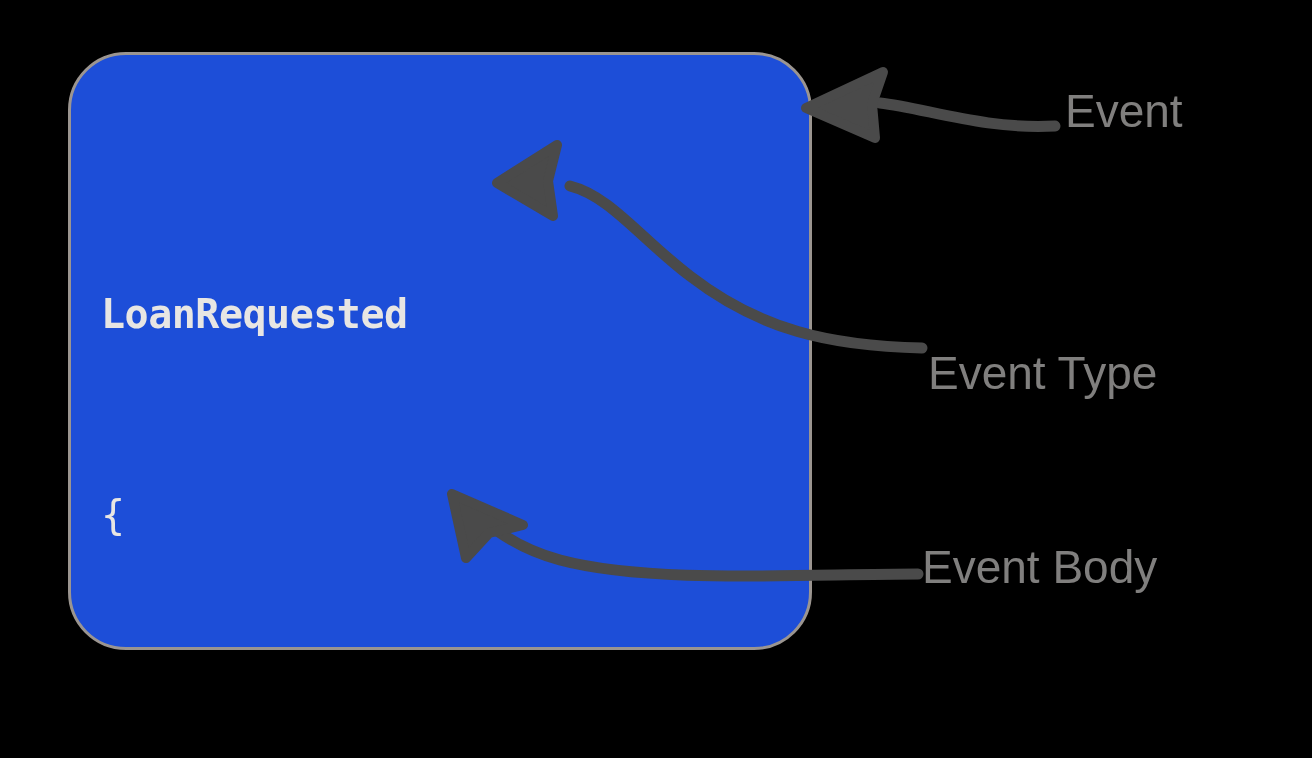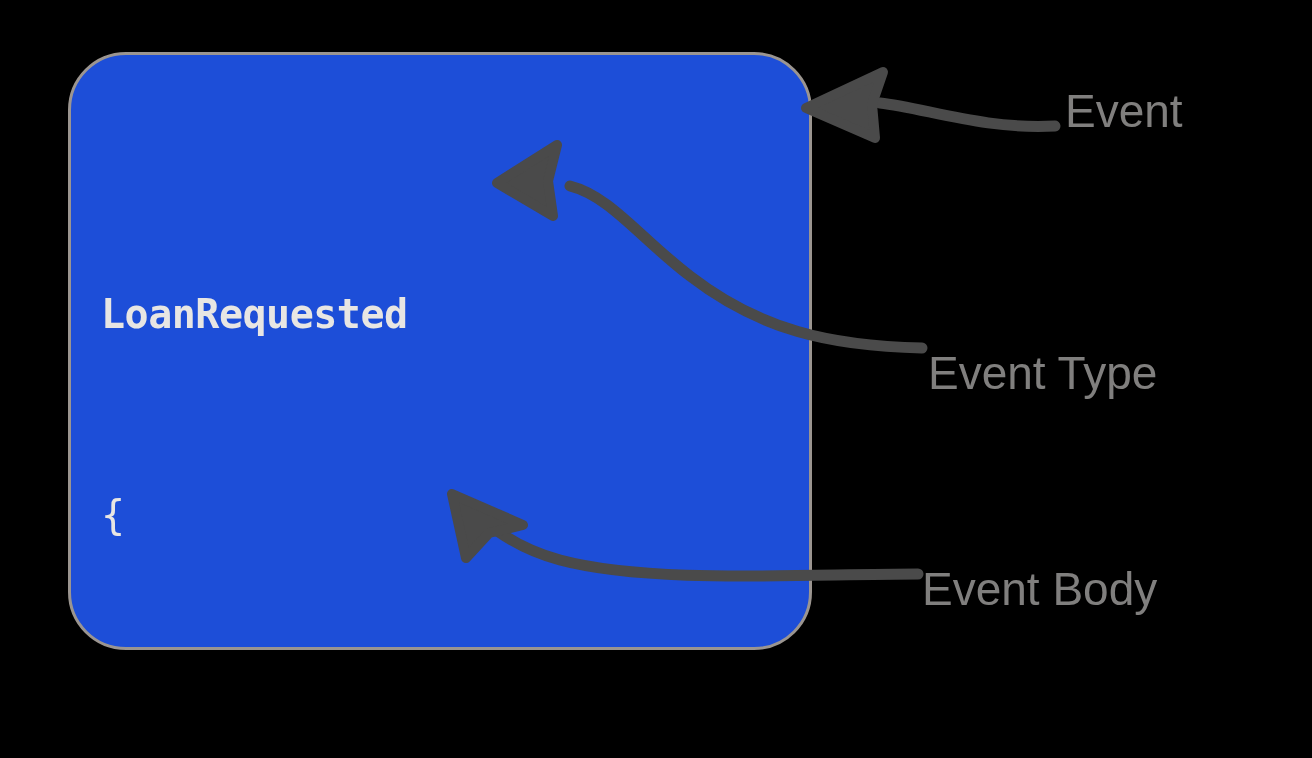--- a/index.html
+++ b/index.html
@@ -70,21 +70,21 @@
     position: absolute;
     z-index: 3;
     font-family: "Liberation Sans", sans-serif;
     font-size: 46px;
     color: #807f7e;
     white-space: nowrap;
     line-height: 1;
   }
   #label-event      { left: 1065px; top: 88px; }
   #label-event-type { left: 928px;  top: 334px; margin-top: 16px; }
-  #label-event-body { left: 922px;  top: 566px; }
+  #label-event-body { left: 922px;  top: 544px; }
 </style>
 </head>
 <body>
 
 <div id="stage">
 
   <div class="event-card">
     <div class="card-code">
       <span class="code-line title">LoanRequested</span>
       <span class="code-line">{</span>

